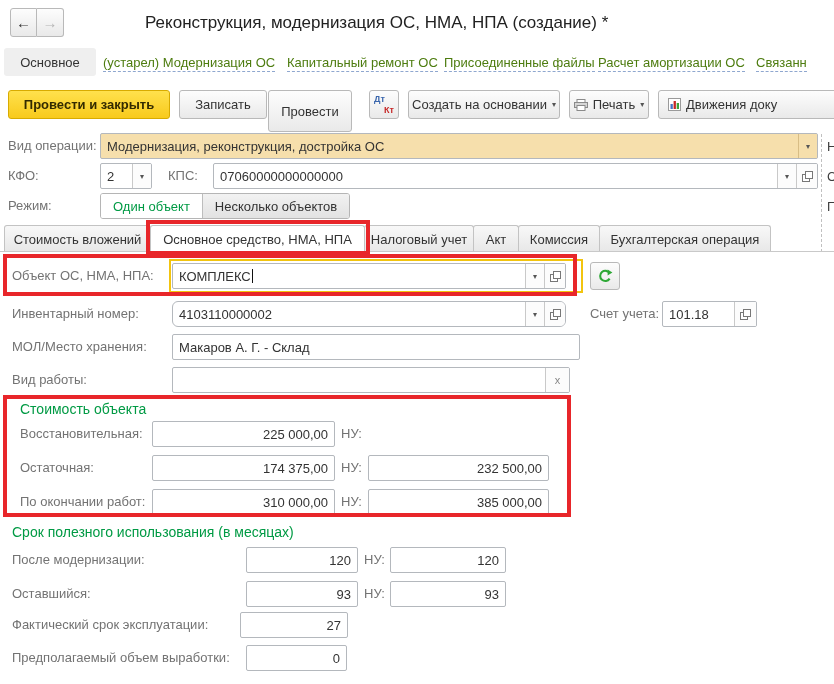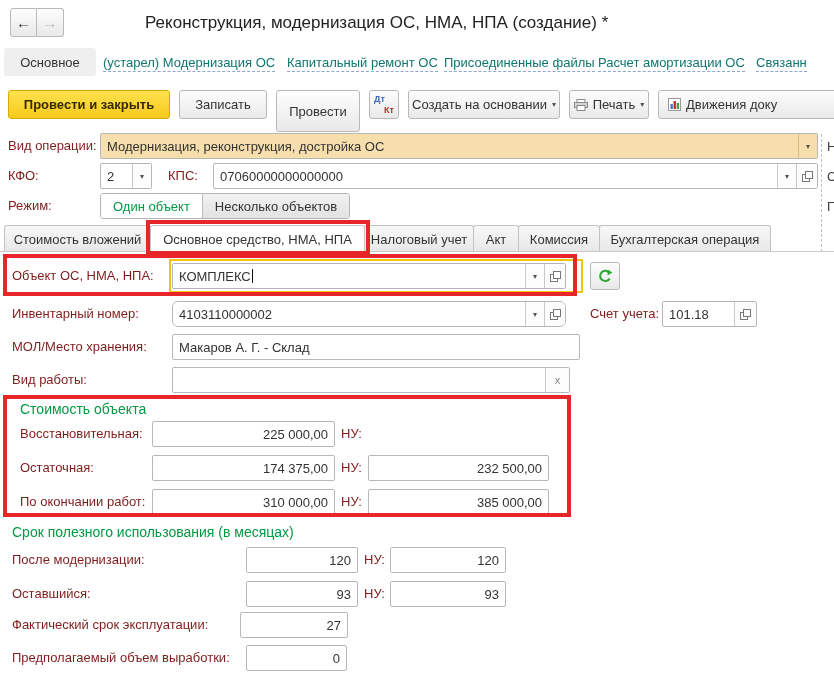--- a/index.html
+++ b/index.html
@@ -13,35 +13,35 @@
        background:linear-gradient(#fdfdfd,#e9e9e9);border:1px solid #b9b9b9;border-radius:3px;
        color:#333;cursor:pointer;box-sizing:border-box;white-space:nowrap;overflow:hidden;}
   .btn-yellow{background:linear-gradient(#ffe14d,#f8ca1c);border:1px solid #d8ab00;font-weight:bold;color:#332b00;}
   .navbtn{width:27px;height:29px;}
   .arrow-glyph{font-size:15px;line-height:1;}
   .dim{color:#b5b5b5;}
 
   
   .title{font-size:17px;color:#222;}
   .navactive{background:#efefef;border-radius:3px;display:flex;align-items:center;justify-content:center;color:#333;}
-  .link{color:#0f766e;text-decoration:none;border-bottom:1px dashed #8fa7cf;line-height:16px;cursor:pointer;white-space:nowrap;}
+  .link{color:#4d7c0f;text-decoration:none;border-bottom:1px dashed #8fa7cf;line-height:16px;cursor:pointer;white-space:nowrap;}
 
   
   .field{display:flex;align-items:stretch;background:#fff;border:1px solid #b4b8bd;border-radius:2px;
          height:26px;box-sizing:border-box;overflow:hidden;}
   .inp{flex:1;display:flex;align-items:center;padding:12px 6px;white-space:nowrap;overflow:hidden;background:transparent;}
   .inp.num{justify-content:flex-end;}
   .seg{width:18px;display:flex;align-items:center;justify-content:center;border-left:1px solid #c9c9c9;
        background:#fcfcfc;cursor:pointer;color:#666;}
   .seg .dd{font-size:8px;color:#555;}
   .tanfield{background:#f6dfac;}
   .tanfield .seg{background:#f6dfac;border-left:1px solid #d8bd85;}
   .clearx{font-size:11px;color:#888;}
 
-  .lbl{line-height:26px;white-space:nowrap;color:#7f1d1d;}
+  .lbl{line-height:26px;white-space:nowrap;color:#737373;}
   .green-h{color:#009a44;font-size:14px;white-space:nowrap;}
 
   
   .toggle{display:flex;border:1px solid #b5b5b5;border-radius:3px;overflow:hidden;height:26px;box-sizing:border-box;}
   .tg{display:flex;align-items:center;justify-content:center;padding:0 12px;cursor:pointer;white-space:nowrap;}
   .tg.sel{background:#fff;color:#009a44;}
   .tg.unsel{background:linear-gradient(#f2f2f2,#e2e2e2);border-left:1px solid #bdbdbd;color:#333;}
 
   
   .tab{position:absolute;top:225px;height:27px;box-sizing:border-box;border:1px solid #c3c3c3;border-bottom:none;
@@ -84,21 +84,21 @@
 
   <div class="abs navactive" style="left:4px;top:48px;width:92px;height:28px;">Основное</div>
   <a class="abs link" style="left:103px;top:55px;">(устарел) Модернизация ОС</a>
   <a class="abs link" style="left:287px;top:55px;">Капитальный ремонт ОС</a>
   <a class="abs link" style="left:444px;top:55px;">Присоединенные файлы</a>
   <a class="abs link" style="left:598px;top:55px;">Расчет амортизации ОС</a>
   <a class="abs link" style="left:756px;top:55px;">Связанн</a>
 
   <div class="abs btn btn-yellow" style="left:8px;top:90px;width:162px;height:29px;">Провести и закрыть</div>
   <div class="abs btn" style="left:179px;top:90px;width:88px;height:29px;">Записать</div>
-  <div class="abs btn" style="left:276px;top:90px;width:84px;height:42px;">Провести</div>
+  <div class="abs btn" style="left:268px;top:90px;width:84px;height:42px;">Провести</div>
   <div class="abs btn" style="left:369px;top:90px;width:30px;height:29px;padding:0;">
     <span class="dtkt">
       <span class="dt">Дт</span>
       <span class="kt">Кт</span>
     </span>
   </div>
   <div class="abs btn" style="left:408px;top:90px;width:152px;height:29px;">
     <span>Создать на основании</span>
     <span class="dd" style="font-size:8px;color:#555;">▾</span>
   </div>

